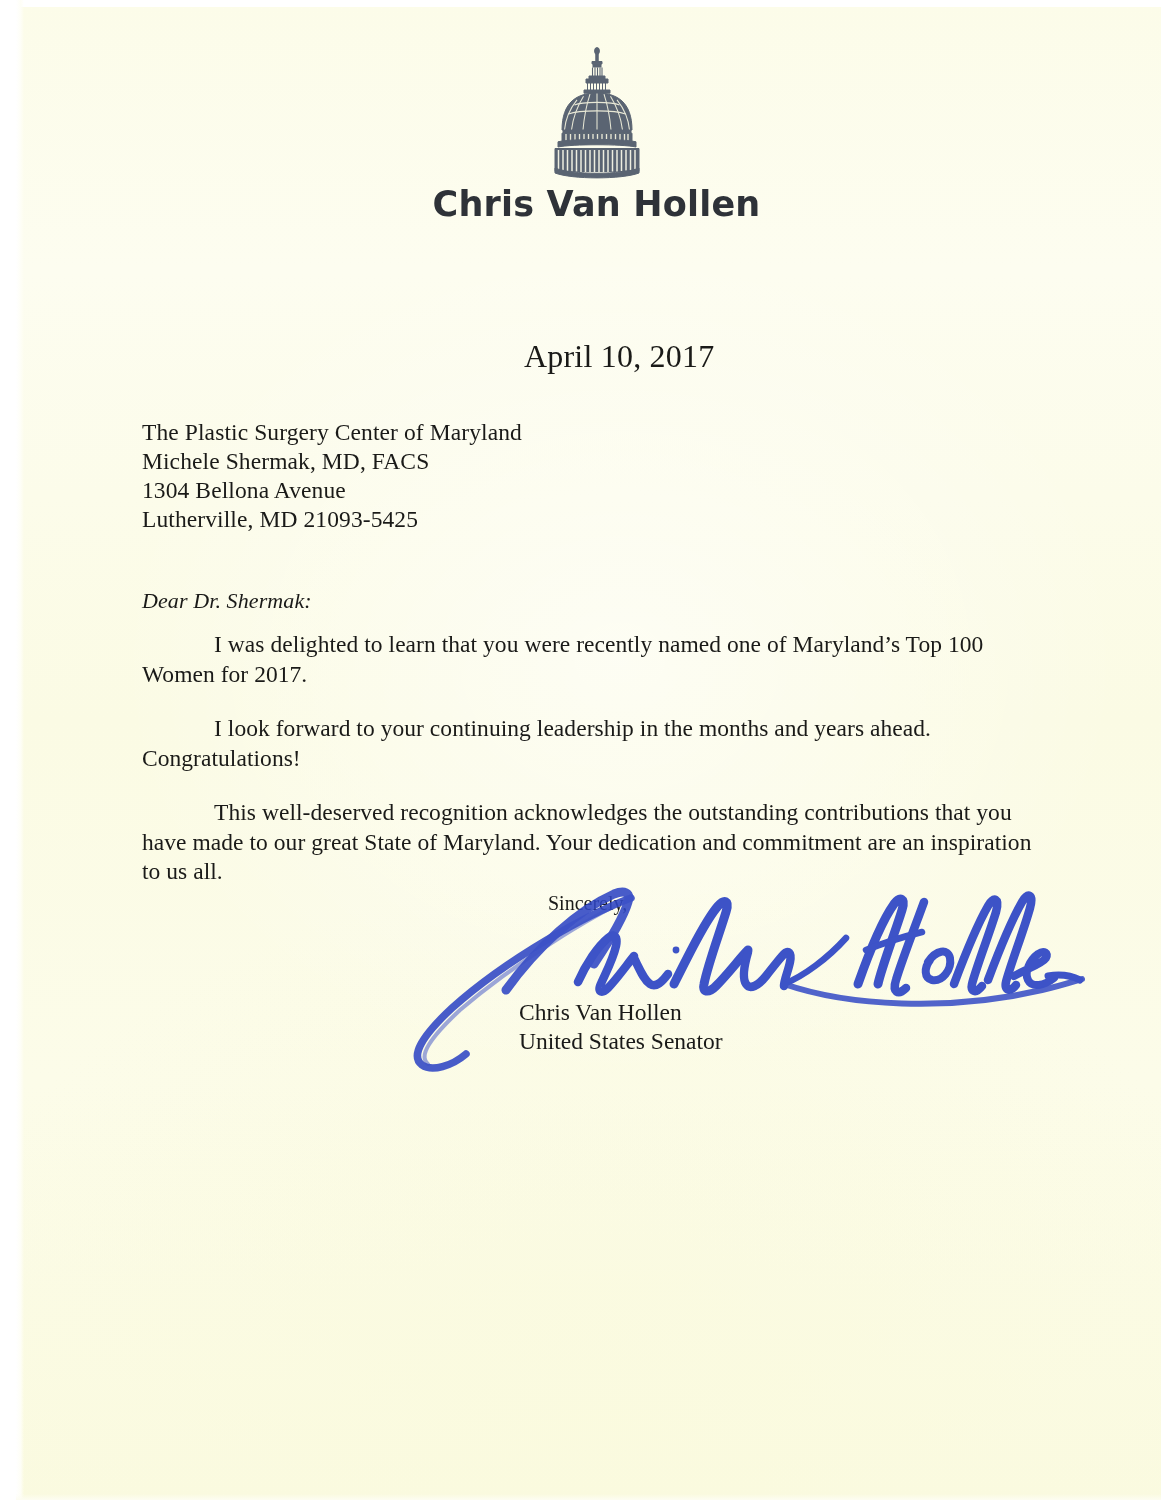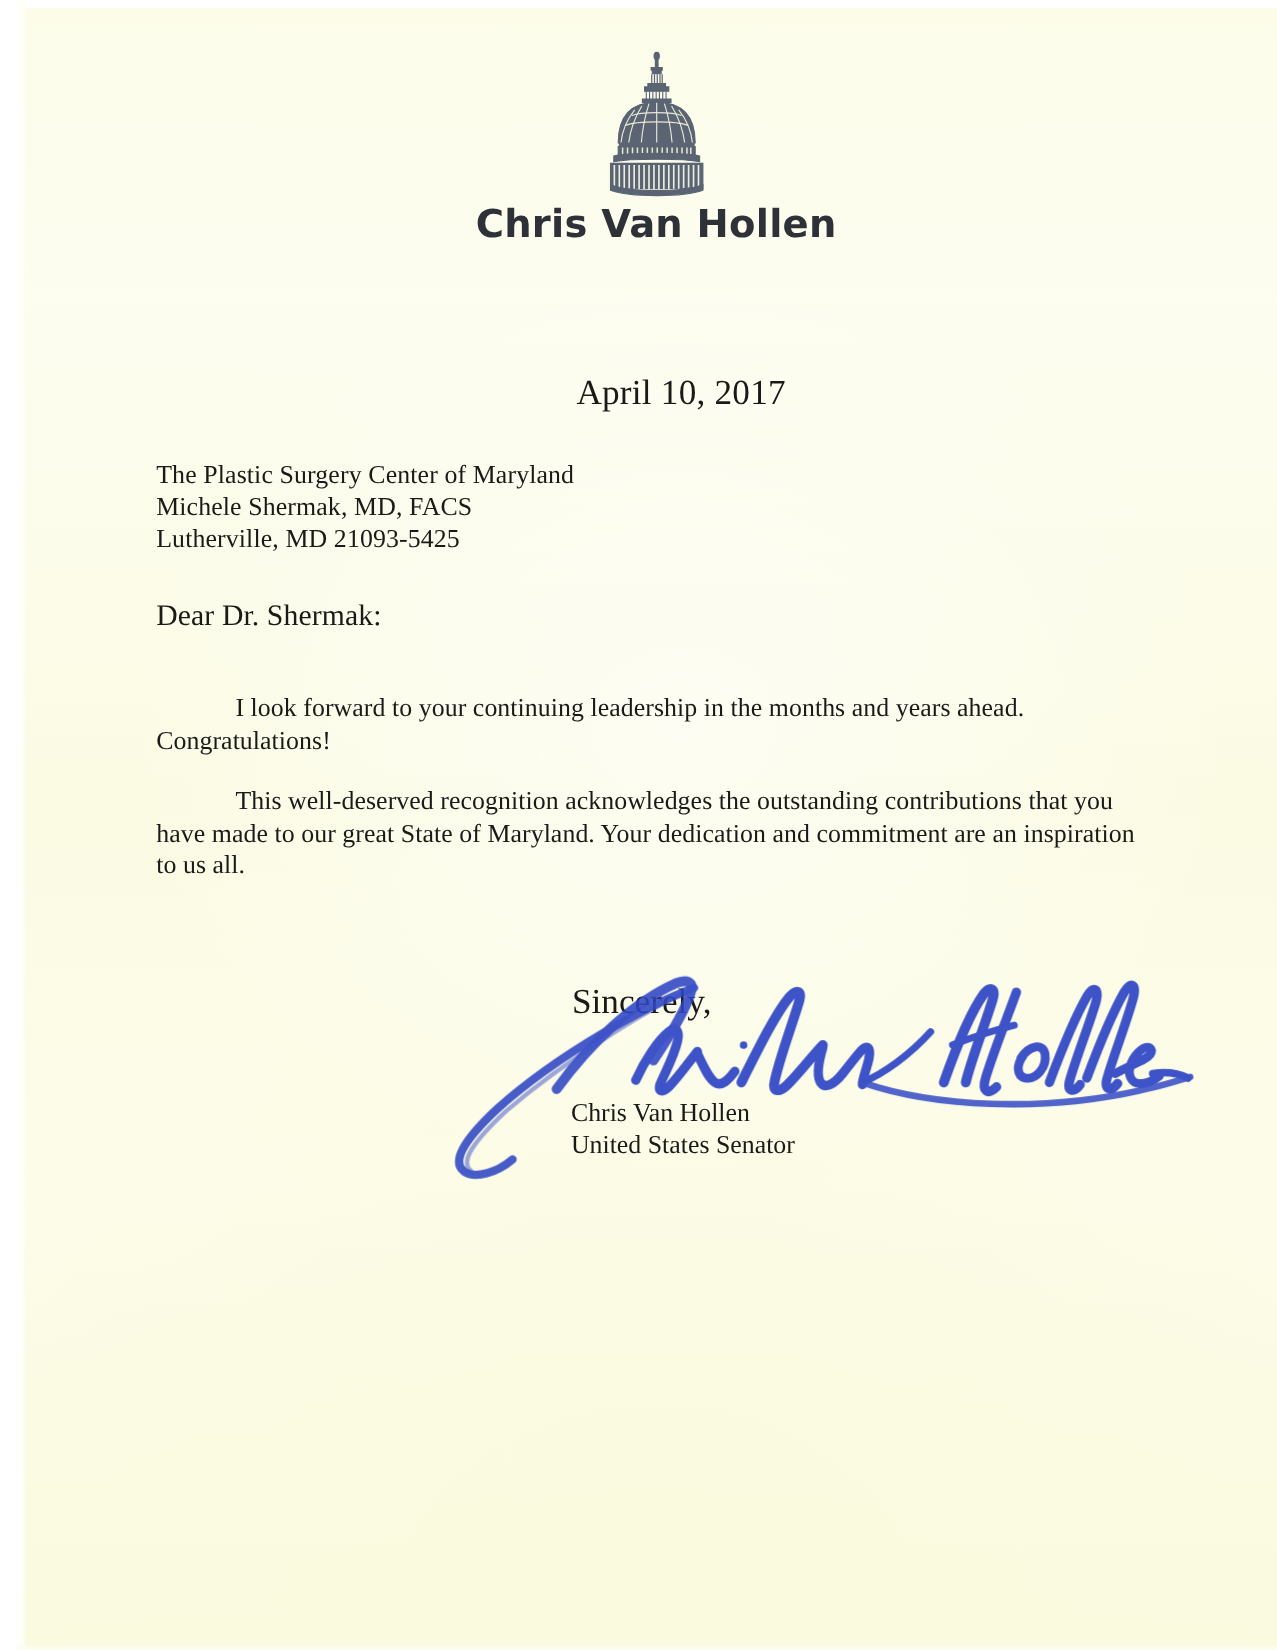--- a/index.html
+++ b/index.html
@@ -102,46 +102,47 @@
     top: 418px;
     font-size: 23.5px;
     line-height: 29px;
     letter-spacing: 0.1px;
   }
   .address-block div { white-space: pre; }
 
   .salutation {
     position: absolute;
     left: 126px;
-    top: 544px;
-    font-size: 27px;
+    top: 588px;
+    font-size: 22px;
     letter-spacing: 0.1px;
+    font-style: italic;
   }
 
   .body-copy {
     position: absolute;
     left: 126px;
     top: 630px;
     width: 900px;
     font-size: 23.5px;
     line-height: 29.5px;
     letter-spacing: 0.05px;
     text-align: left;
   }
   .body-copy p {
     margin: 0 0 25px 0;
     text-indent: 72px;
   }
   .body-copy p:last-child { margin-bottom: 0; }
 
   .closing {
     position: absolute;
-    left: 504px;
+    left: 532px;
     top: 892px;
-    font-size: 32px;
+    font-size: 20px;
   }
 
   .signature-name {
     position: absolute;
     left: 503px;
     top: 998px;
     font-size: 23.5px;
     line-height: 29px;
   }
   .signature-name div { white-space: pre; }
@@ -282,26 +283,28 @@
     </svg>
 
     <div class="lh-name">Chris Van Hollen</div>
   </div>
 
   <div class="date-line">April 10, 2017</div>
 
   <div class="address-block">
     <div>The Plastic Surgery Center of Maryland</div>
     <div>Michele Shermak, MD, FACS</div>
+    <div>1304 Bellona Avenue</div>
     <div>Lutherville, MD 21093-5425</div>
   </div>
 
   <div class="salutation">Dear Dr. Shermak:</div>
 
   <div class="body-copy">
+    <p>I was delighted to learn that you were recently named one of Maryland’s Top 100 Women for 2017.</p>
     <p>I look forward to your continuing leadership in the months and years ahead. Congratulations!</p>
     <p>This well-deserved recognition acknowledges the outstanding contributions that you have made to our great State of Maryland.  Your dedication and commitment are an inspiration to us all.</p>
   </div>
 
   <div class="closing">Sincerely,</div>
 
   <svg class="signature-ink" viewBox="0 0 700 200" aria-hidden="true">
     <g fill="none" stroke="#2f46c4" stroke-linecap="round" stroke-linejoin="round" opacity="0.93">
 
       <path d="M243 18 C200 34 120 78 64 128 C34 156 22 176 34 185 C44 192 64 186 78 174" stroke-width="7.5" opacity="0.95"></path>

